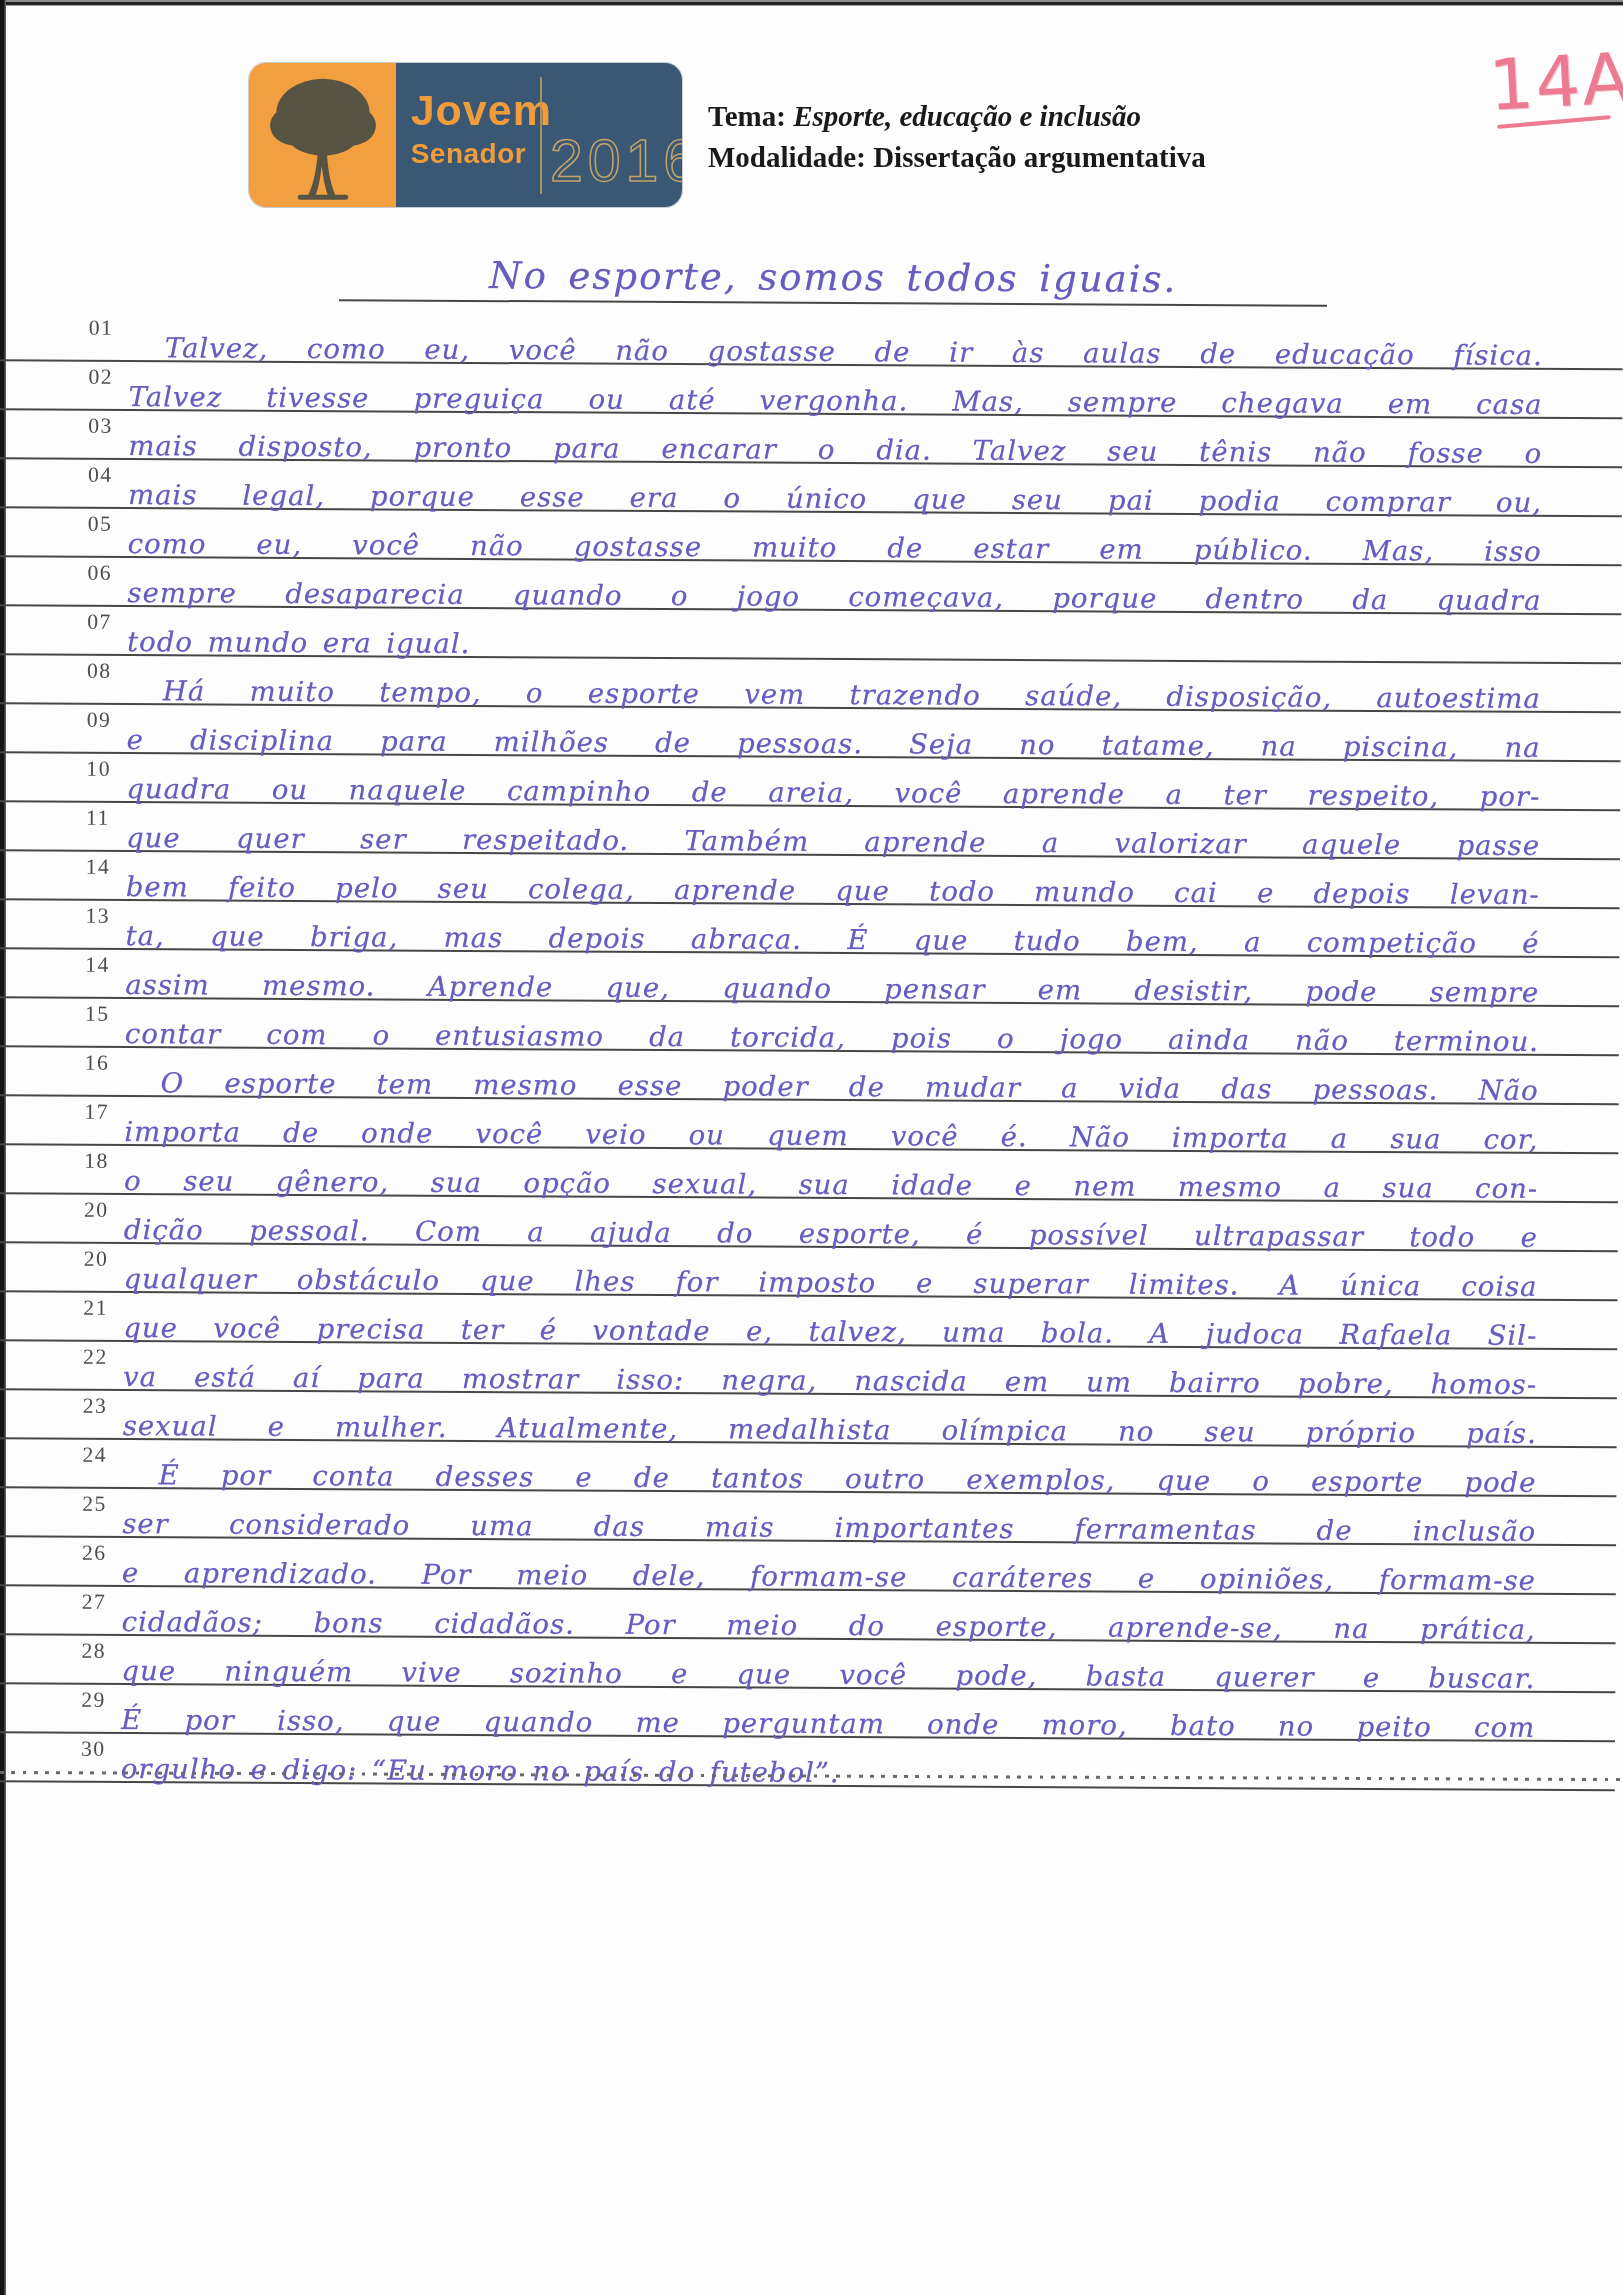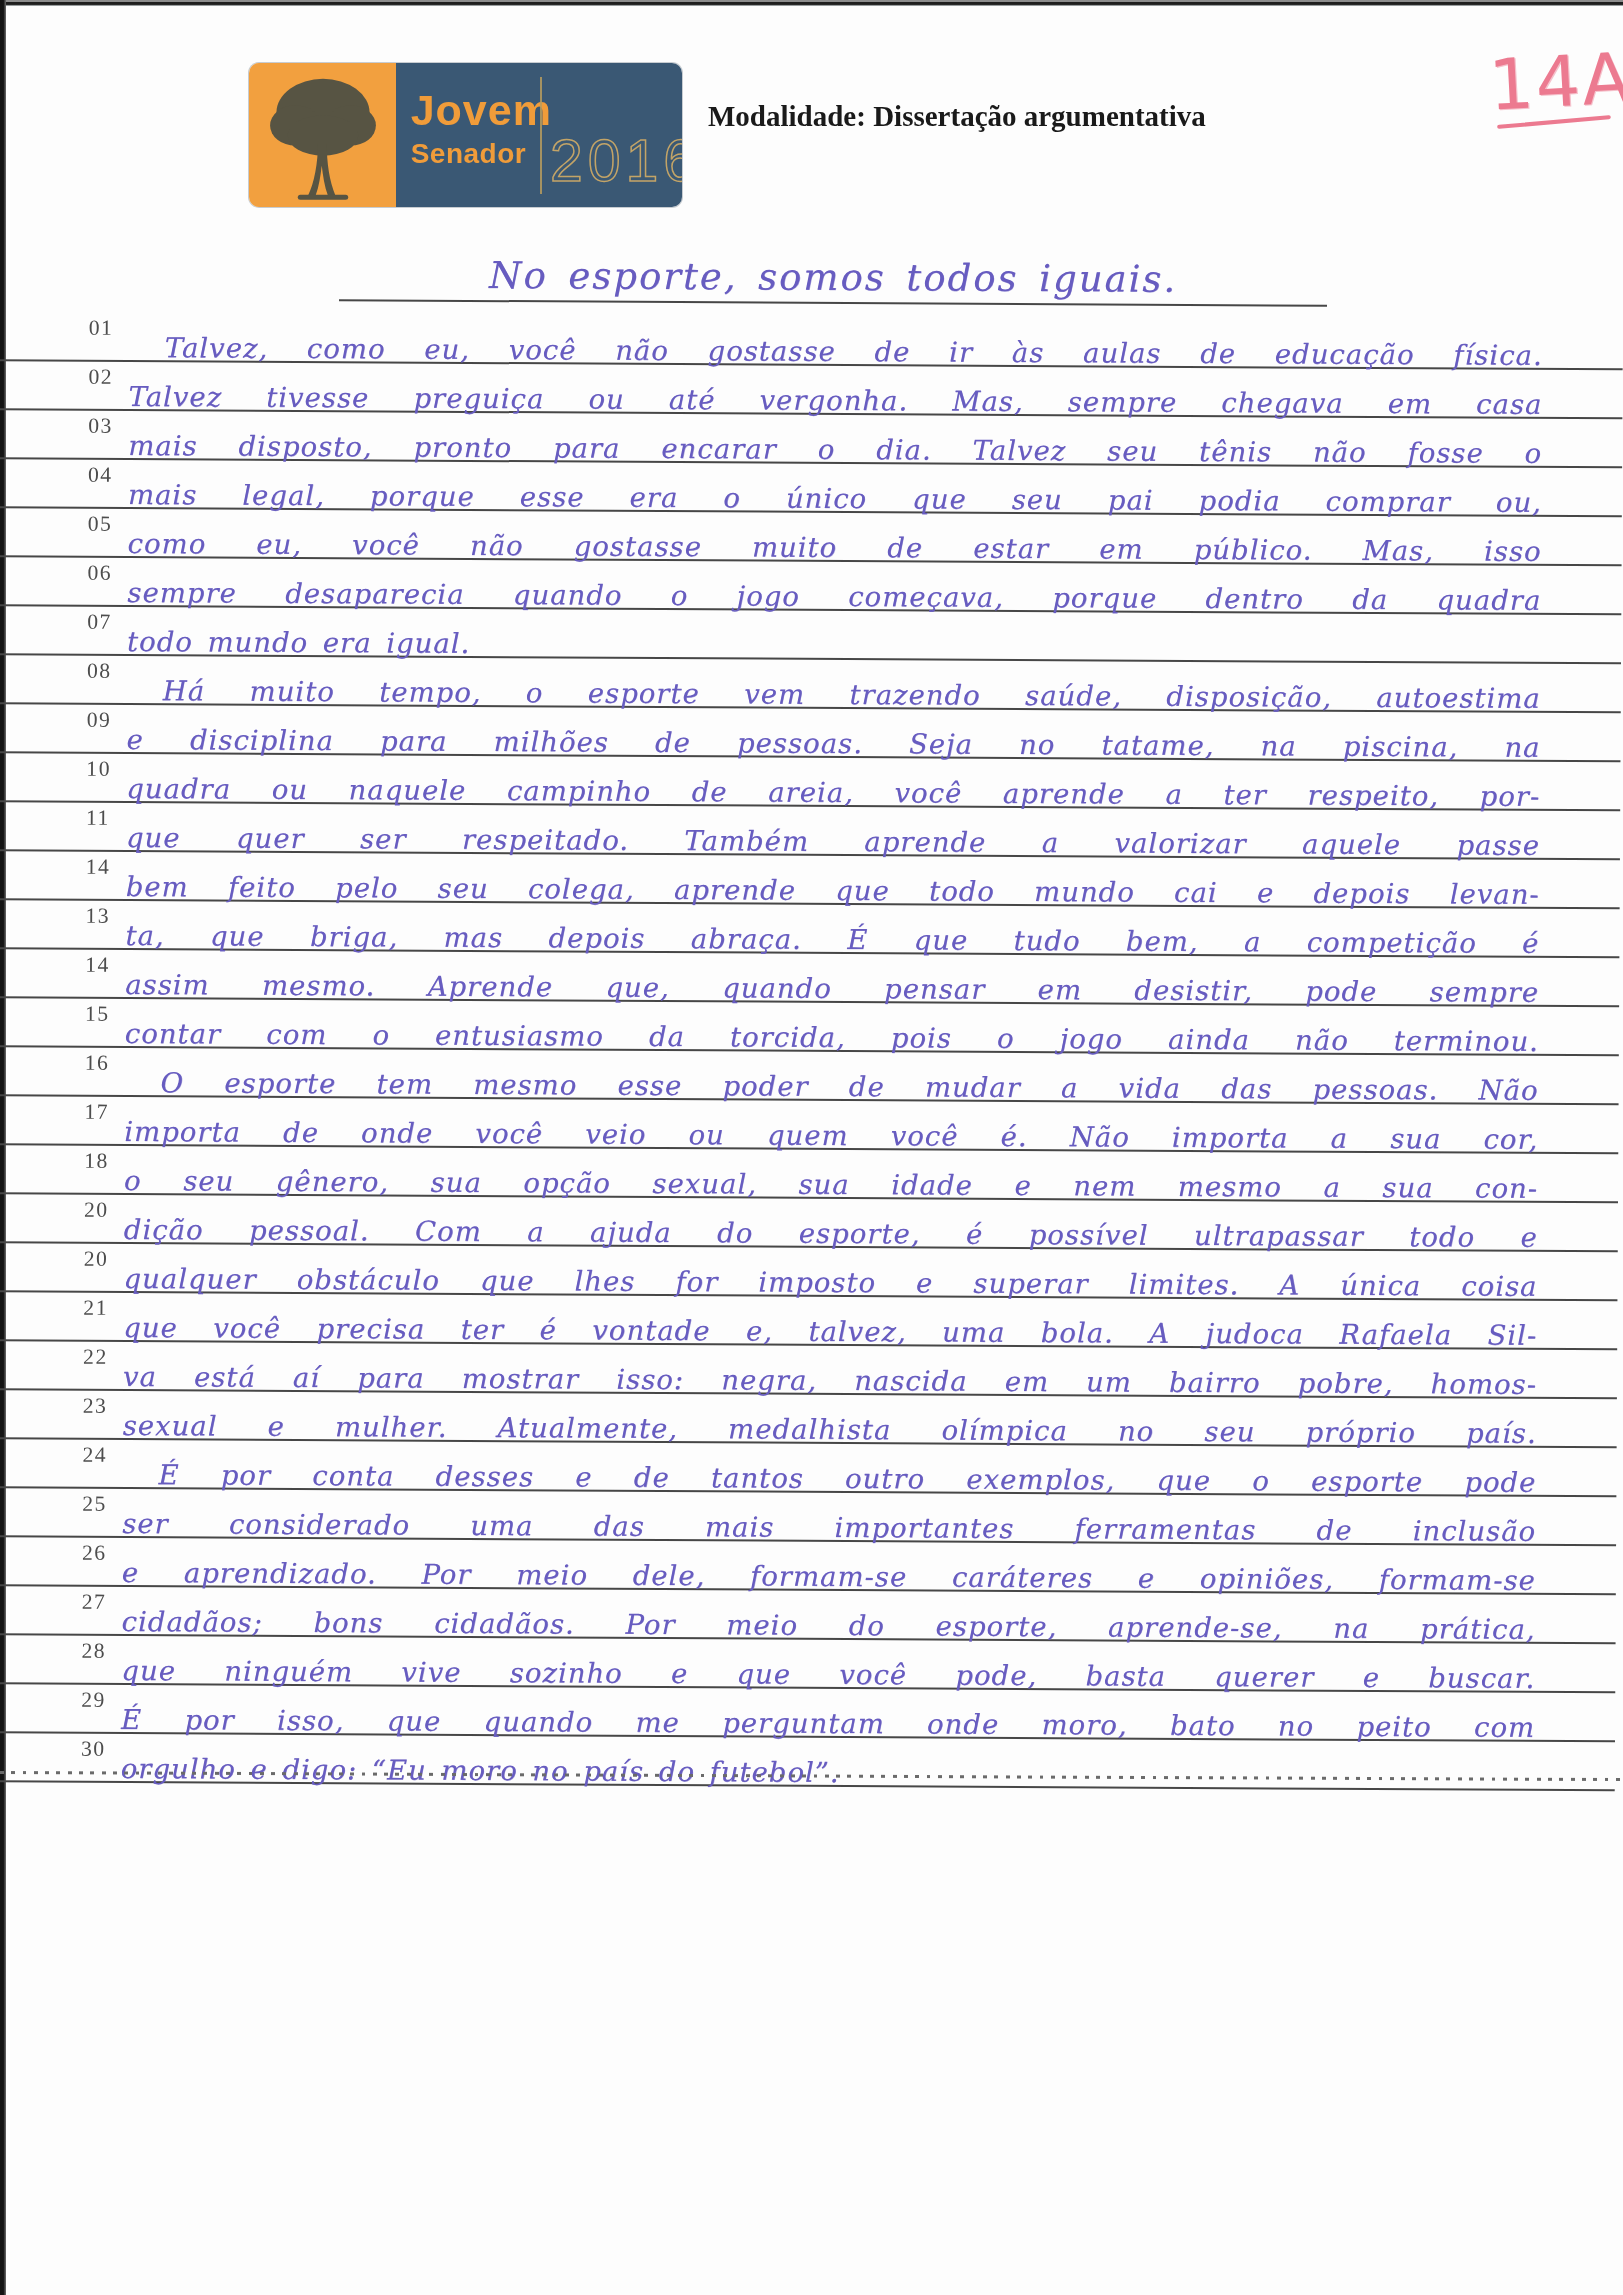--- a/index.html
+++ b/index.html
@@ -8,21 +8,21 @@
   .page{position:absolute;inset:0;background:#fdfdfd;}
 
   
   .edge-left{position:absolute;left:0;top:0;width:6.4px;height:2295px;
     background:linear-gradient(to right,#141414 0 3.4px,#6e6e6e);}
   .edge-top{position:absolute;left:0;top:0;width:1623px;height:5.9px;
     background:linear-gradient(to bottom,#8d8d8d 0 2px,#1e1e1e 2px 4.4px,#cfd6d8);}
 
   
   .logo{position:absolute;left:249px;top:63px;width:433px;height:144px;
-        border-radius:10px;overflow:hidden;display:flex;box-shadow:0 0 0 1px rgba(40,60,80,.25);}
+        border-radius:17px;overflow:hidden;display:flex;box-shadow:0 0 0 1px rgba(40,60,80,.25);}
   .logo-orange{width:147px;background:#f2a03f;position:relative;flex:none;}
   .logo-orange svg{position:absolute;left:10.8px;top:6.9px;}
   .logo-navy{flex:1;background:#3a5874;position:relative;}
   .logo-words{position:absolute;left:14.7px;top:23.6px;color:#f09c3a;font-weight:bold;}
   .logo-word1{font-size:43px;line-height:46px;letter-spacing:1px;}
   .logo-word2{font-size:28px;line-height:41px;letter-spacing:0.5px;}
   .logo-divider{position:absolute;left:144px;top:13.7px;width:1.5px;height:117px;
     background:#b99c5e;opacity:.85;}
   .logo-year{position:absolute;left:154px;top:32px;font-size:59px;letter-spacing:4.9px;
     font-weight:400;color:#c3a467;margin-top:32px;-webkit-text-stroke:1.5px #c3a467;
@@ -92,20 +92,21 @@
       <div class="logo-words">
         <div class="logo-word1">Jovem</div>
         <div class="logo-word2">Senador</div>
       </div>
       <div class="logo-divider"></div>
       <div class="logo-year">2016</div>
     </div>
   </div>
 
   <div class="meta">
+    <div><span class="lbl">Tema:</span> <span class="val-italic">Esporte, educação e inclusão</span></div>
     <div><span class="lbl">Modalidade:</span> <span class="val-bold">Dissertação argumentativa</span></div>
   </div>
 
   <div class="grade">14A</div>
   <div class="grade-underline"></div>
 
   <div class="essay">
     <div class="title-row">
       <span class="ink">No esporte, somos todos iguais.</span>
     </div>

